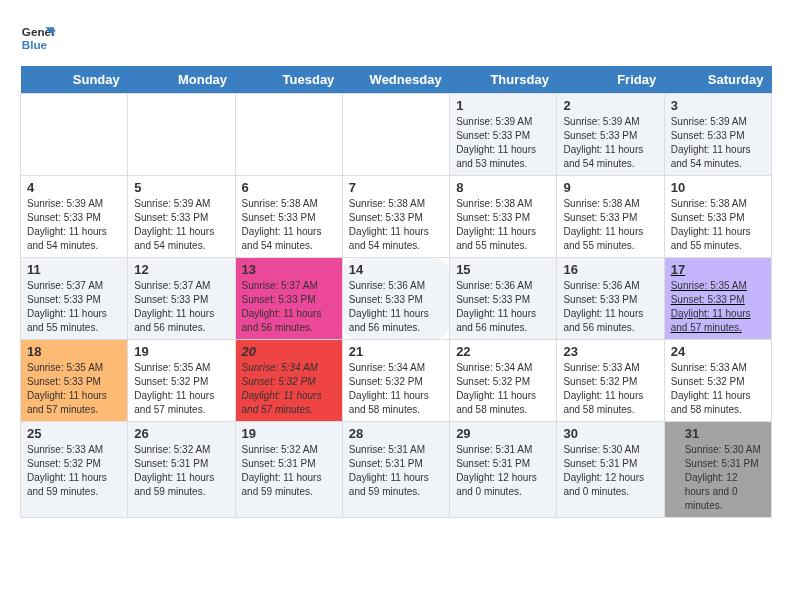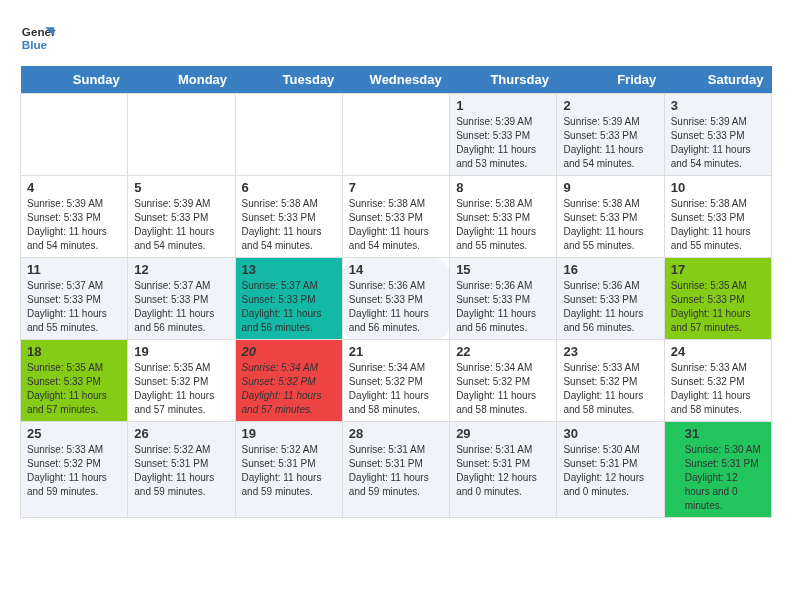--- a/index.html
+++ b/index.html
@@ -163,43 +163,43 @@
       </tr>
       <tr class="week-row">
         <td style="background-color: rgb(240, 244, 248);">
           <span class="day-number">11</span>
           <div class="day-info">Sunrise: 5:37 AM<br>Sunset: 5:33 PM<br>Daylight: 11 hours and 55 minutes.</div>
         </td>
         <td style="background-color: rgb(240, 244, 248);">
           <span class="day-number">12</span>
           <div class="day-info">Sunrise: 5:37 AM<br>Sunset: 5:33 PM<br>Daylight: 11 hours and 56 minutes.</div>
         </td>
-        <td style="background-color: #14b8a6;">
+        <td style="background-color: #ec4899;">
           <span class="day-number">13</span>
           <div class="day-info">Sunrise: 5:37 AM<br>Sunset: 5:33 PM<br>Daylight: 11 hours and 56 minutes.</div>
         </td>
         <td style="background-color: rgb(240, 244, 248); border-radius: 17px;">
           <span class="day-number">14</span>
           <div class="day-info">Sunrise: 5:36 AM<br>Sunset: 5:33 PM<br>Daylight: 11 hours and 56 minutes.</div>
         </td>
         <td style="background-color: rgb(240, 244, 248);">
           <span class="day-number">15</span>
           <div class="day-info">Sunrise: 5:36 AM<br>Sunset: 5:33 PM<br>Daylight: 11 hours and 56 minutes.</div>
         </td>
         <td style="background-color: rgb(240, 244, 248);">
           <span class="day-number">16</span>
           <div class="day-info">Sunrise: 5:36 AM<br>Sunset: 5:33 PM<br>Daylight: 11 hours and 56 minutes.</div>
         </td>
-        <td style="background-color: #84cc16;">
+        <td style="background-color: #c4b5fd; text-decoration: underline;">
           <span class="day-number">17</span>
           <div class="day-info">Sunrise: 5:35 AM<br>Sunset: 5:33 PM<br>Daylight: 11 hours and 57 minutes.</div>
         </td>
       </tr>
       <tr class="week-row">
-        <td style="background-color: #84cc16;">
+        <td style="background-color: #fdba74;">
           <span class="day-number">18</span>
           <div class="day-info">Sunrise: 5:35 AM<br>Sunset: 5:33 PM<br>Daylight: 11 hours and 57 minutes.</div>
         </td>
         <td style="background-color: rgb(255, 255, 255);">
           <span class="day-number">19</span>
           <div class="day-info">Sunrise: 5:35 AM<br>Sunset: 5:32 PM<br>Daylight: 11 hours and 57 minutes.</div>
         </td>
         <td style="background-color: #ef4444; font-style: italic;">
           <span class="day-number">20</span>
           <div class="day-info">Sunrise: 5:34 AM<br>Sunset: 5:32 PM<br>Daylight: 11 hours and 57 minutes.</div>
@@ -239,19 +239,19 @@
           <div class="day-info">Sunrise: 5:31 AM<br>Sunset: 5:31 PM<br>Daylight: 11 hours and 59 minutes.</div>
         </td>
         <td style="background-color: rgb(240, 244, 248);">
           <span class="day-number">29</span>
           <div class="day-info">Sunrise: 5:31 AM<br>Sunset: 5:31 PM<br>Daylight: 12 hours and 0 minutes.</div>
         </td>
         <td style="background-color: rgb(240, 244, 248);">
           <span class="day-number">30</span>
           <div class="day-info">Sunrise: 5:30 AM<br>Sunset: 5:31 PM<br>Daylight: 12 hours and 0 minutes.</div>
         </td>
-        <td style="background-color: #22c55e; padding-left: 20px;">
+        <td style="background-color: #a3a3a3; padding-left: 20px;">
           <span class="day-number">31</span>
           <div class="day-info">Sunrise: 5:30 AM<br>Sunset: 5:31 PM<br>Daylight: 12 hours and 0 minutes.</div>
         </td>
       </tr>
     </tbody>
 </table>
 
 </body></html>

